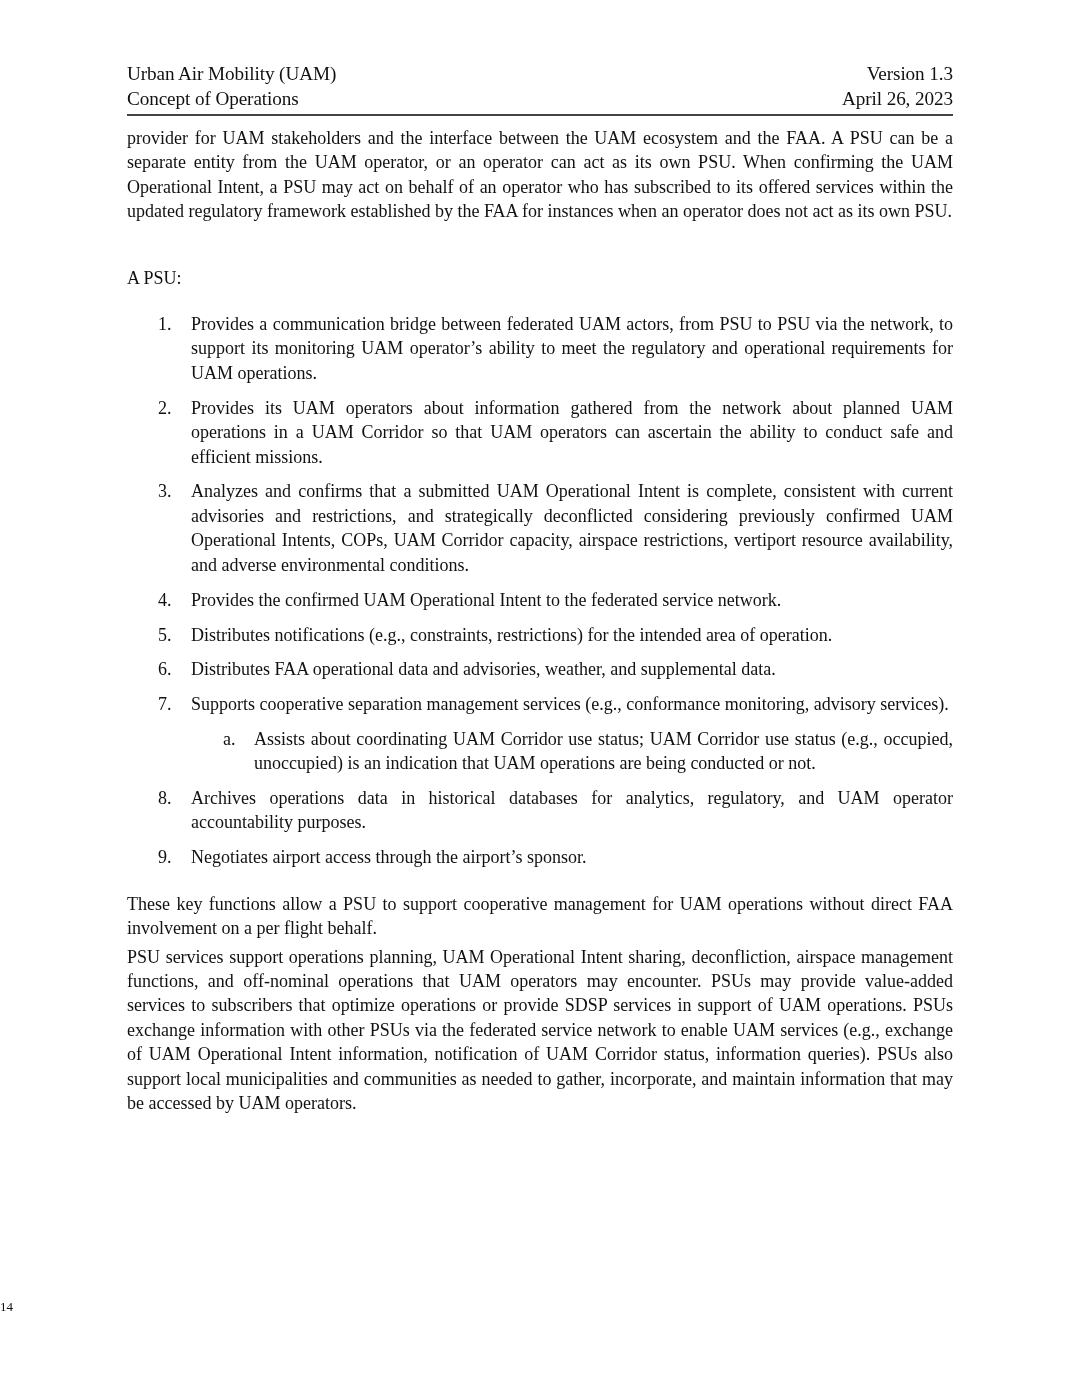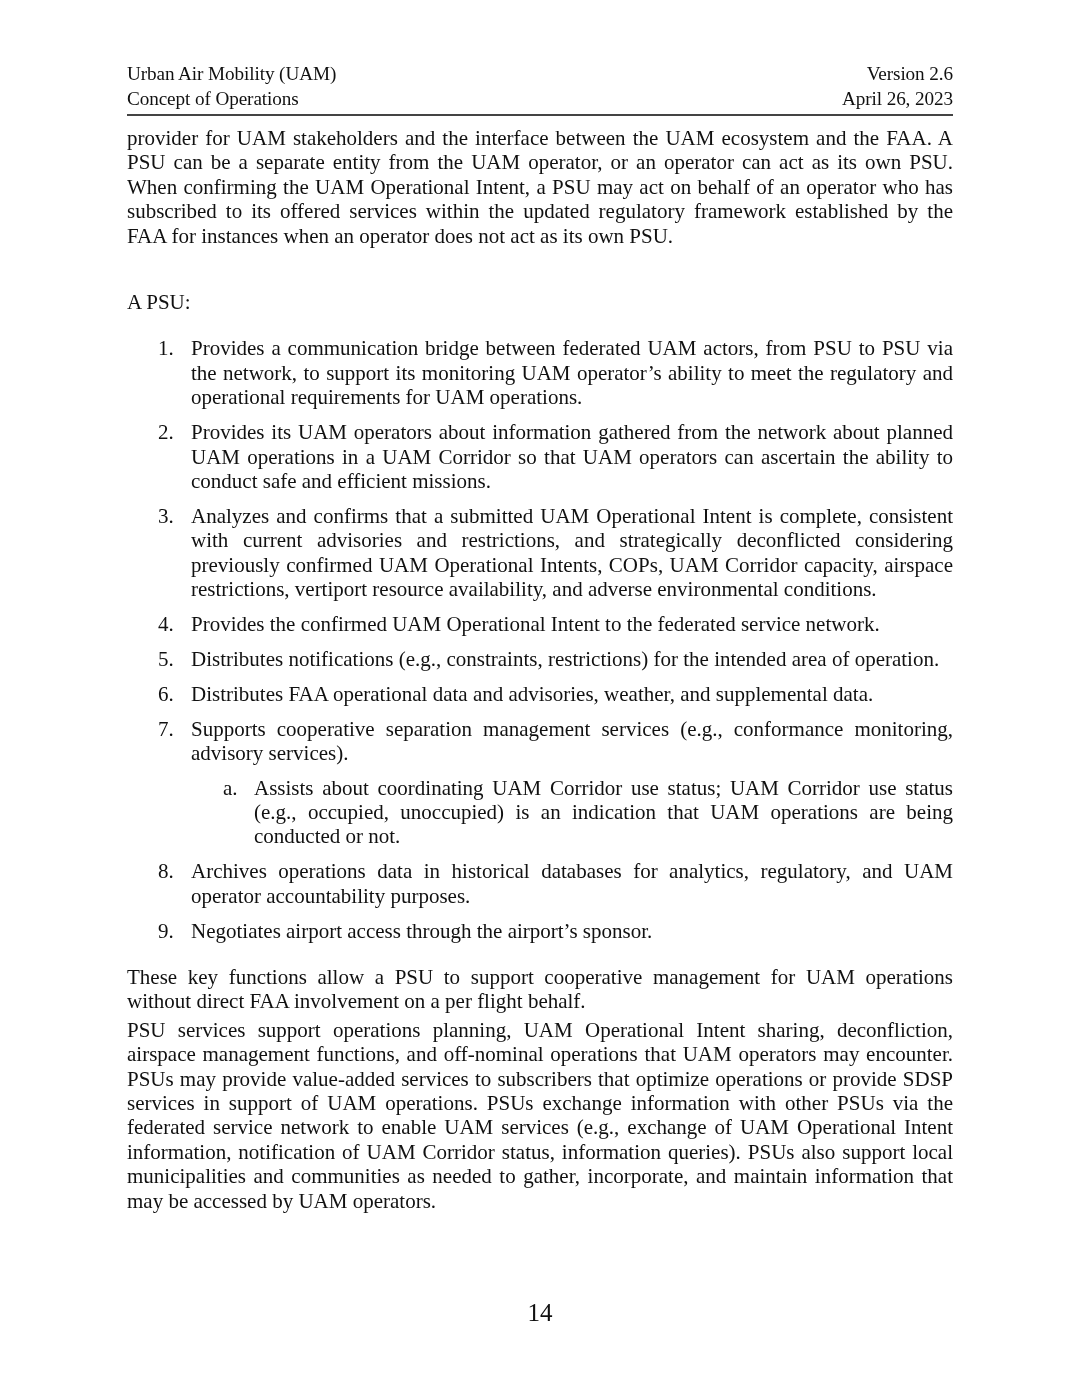--- a/index.html
+++ b/index.html
@@ -9,48 +9,48 @@
     color: #111111;
   }
   .page { position: absolute; left: 127px; top: 62px; width: 826px; }
   .header {
     display: flex; justify-content: space-between;
     font-size: 19.2px; line-height: 24.5px;
     border-bottom: 2px solid #444; padding-bottom: 3px;
     letter-spacing: -0.1px;
   }
   .header .right { text-align: right; }
-  .content { font-size: 21px; line-height: 24.4px; }
+  .content { font-size: 18px; line-height: 24.4px; }
   p { margin: 0; text-align: justify; text-align-last: left; }
   .p-first { margin-top: 10px; }
   .p-label { margin-top: 42px; }
   ol.items { list-style: none; margin: 22px 0 0 0; padding: 0; }
   ol.items > li { position: relative; padding-left: 64px; margin-bottom: 10.5px; text-align: justify; }
   ol.items > li .num { position: absolute; left: 31px; top: 0; }
   ol.sub { list-style: none; margin: 10px 0 0 0; padding: 0; }
   ol.sub > li { position: relative; padding-left: 63px; text-align: justify; }
   ol.sub > li .num { position: absolute; left: 32px; top: 0; }
   .p-after { margin-top: 22px; }
   .p-last { margin-top: 4px; }
   .footer {
     position: absolute; left: 0; width: 1080px; top: 1299px;
-    text-align: center; font-size: 25px;
+    font-size: 13px;
   }
 </style>
 </head>
 <body>
 
 <div class="page">
   <div class="header">
     <div class="left">
       <div>Urban Air Mobility (UAM)</div>
       <div>Concept of Operations</div>
     </div>
     <div class="right">
-      <div>Version 2.6</div>
+      <div>Version 1.3</div>
       <div>April 26, 2023</div>
     </div>
   </div>
 
   <div class="content">
     <p class="p-first">provider for UAM stakeholders and the interface between the UAM ecosystem and the FAA. A PSU can be a separate entity from the UAM operator, or an operator can act as its own PSU. When confirming the UAM Operational Intent, a PSU may act on behalf of an operator who has subscribed to its offered services within the updated regulatory framework established by the FAA for instances when an operator does not act as its own PSU.</p>
     <p class="p-label">A PSU:</p>
 
     <ol class="items">
       <li><span class="num">1.</span><span>Provides a communication bridge between federated UAM actors, from PSU to PSU via the network, to support its monitoring UAM operator’s ability to meet the regulatory and operational requirements for UAM operations.</span></li>

